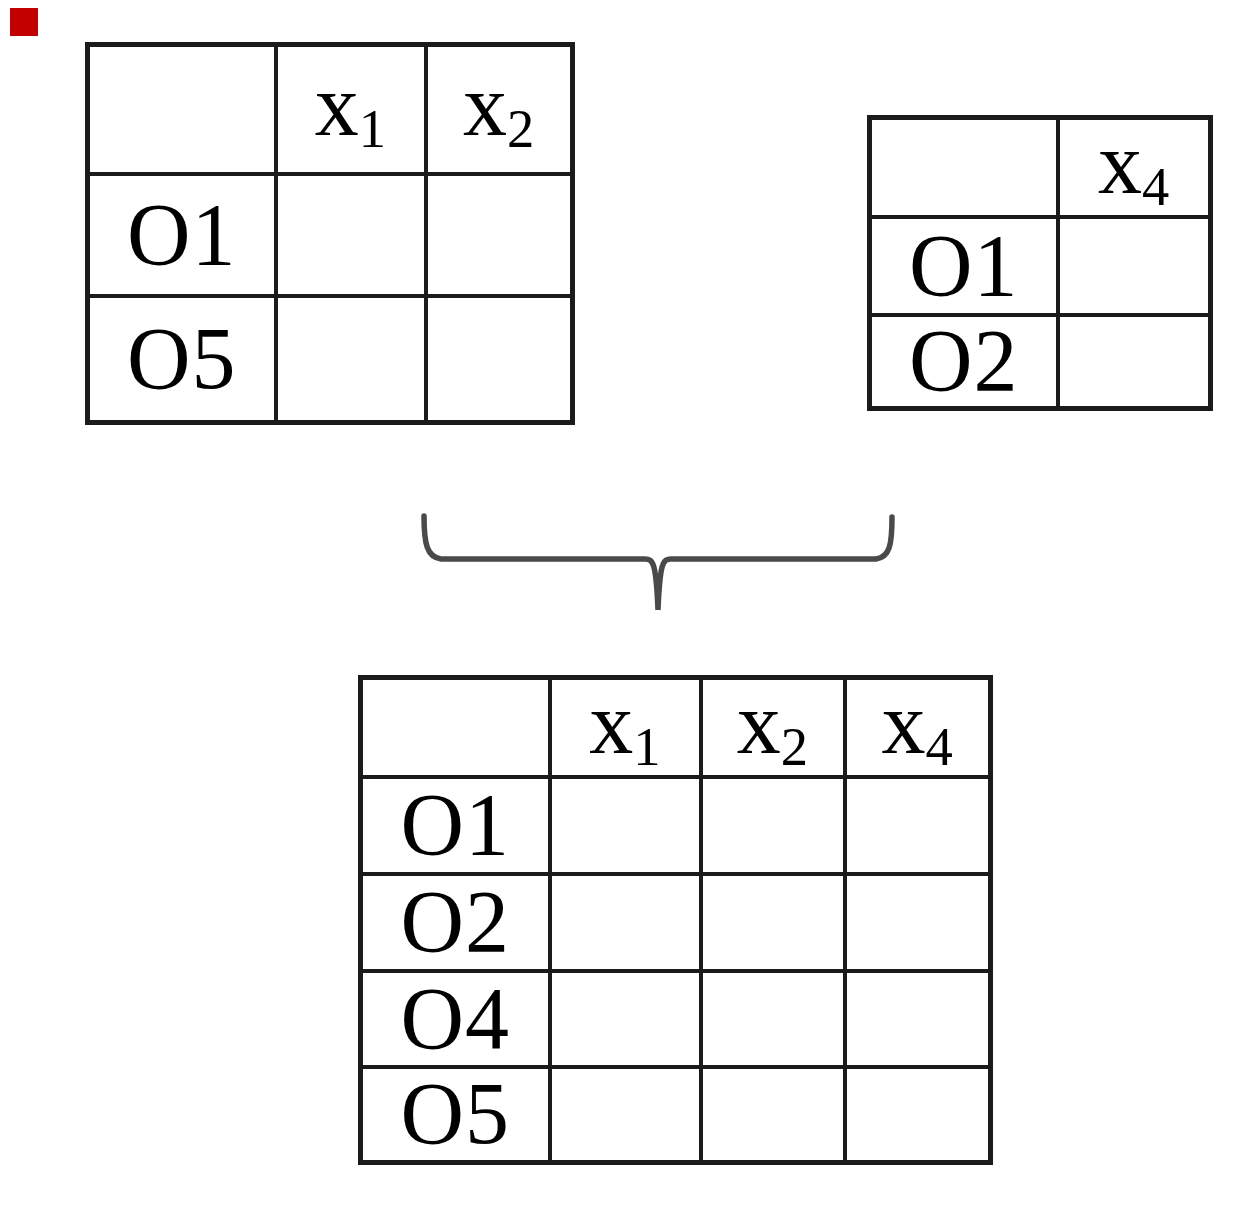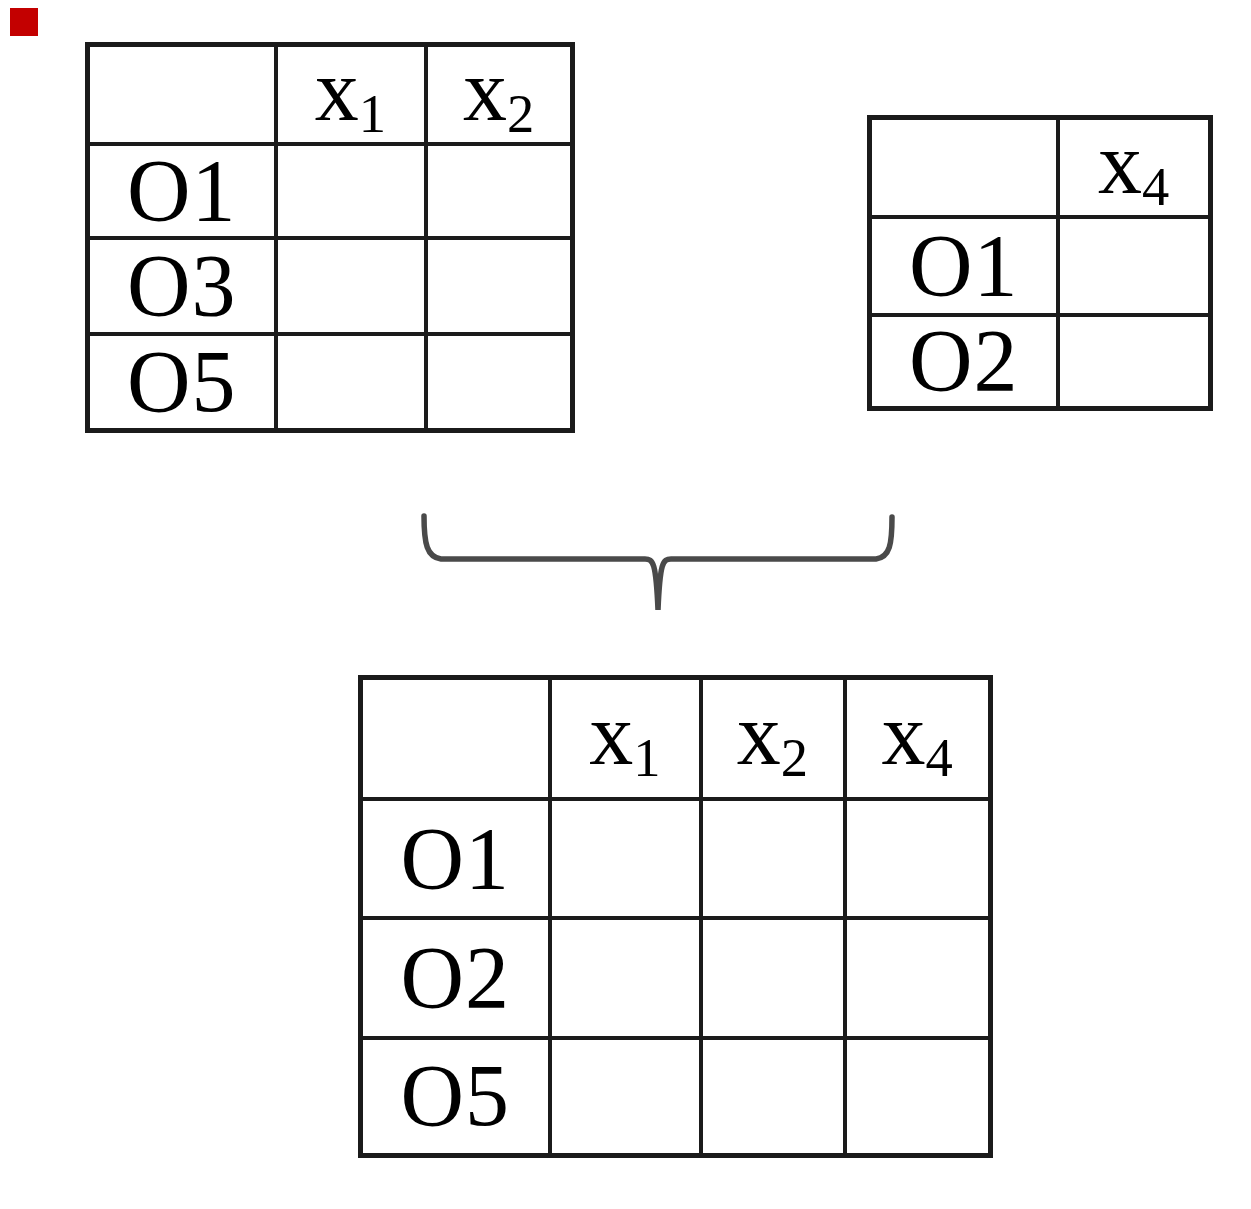--- a/index.html
+++ b/index.html
@@ -72,25 +72,20 @@
       <tr style="height:96px">
     <td class="corner"></td>
     <td class="hdr"><span>x</span><sub>1</sub></td>
     <td class="hdr"><span>x</span><sub>2</sub></td>
   </tr>
   <tr style="height:94px">
     <td class="lbl">O1</td>
     <td class="empty"></td>
     <td class="empty"></td>
   </tr>
-  <tr style="height:96px">
-    <td class="lbl">O3</td>
-    <td class="empty"></td>
-    <td class="empty"></td>
-  </tr>
   <tr style="height:97px">
     <td class="lbl">O5</td>
     <td class="empty"></td>
     <td class="empty"></td>
   </tr>
 </tbody>
   </table>
 
 <table class="grid t2">
   <colgroup>
@@ -139,19 +134,25 @@
     <td class="empty"></td>
     <td class="empty"></td>
   </tr>
   <tr style="height:97px">
     <td class="lbl">O2</td>
     <td class="empty"></td>
     <td class="empty"></td>
     <td class="empty"></td>
   </tr>
   <tr style="height:96px">
+    <td class="lbl">O4</td>
+    <td class="empty"></td>
+    <td class="empty"></td>
+    <td class="empty"></td>
+  </tr>
+  <tr style="height:96px">
     <td class="lbl">O5</td>
     <td class="empty"></td>
     <td class="empty"></td>
     <td class="empty"></td>
   </tr>
 </tbody>
   </table>
 
 </body></html>

